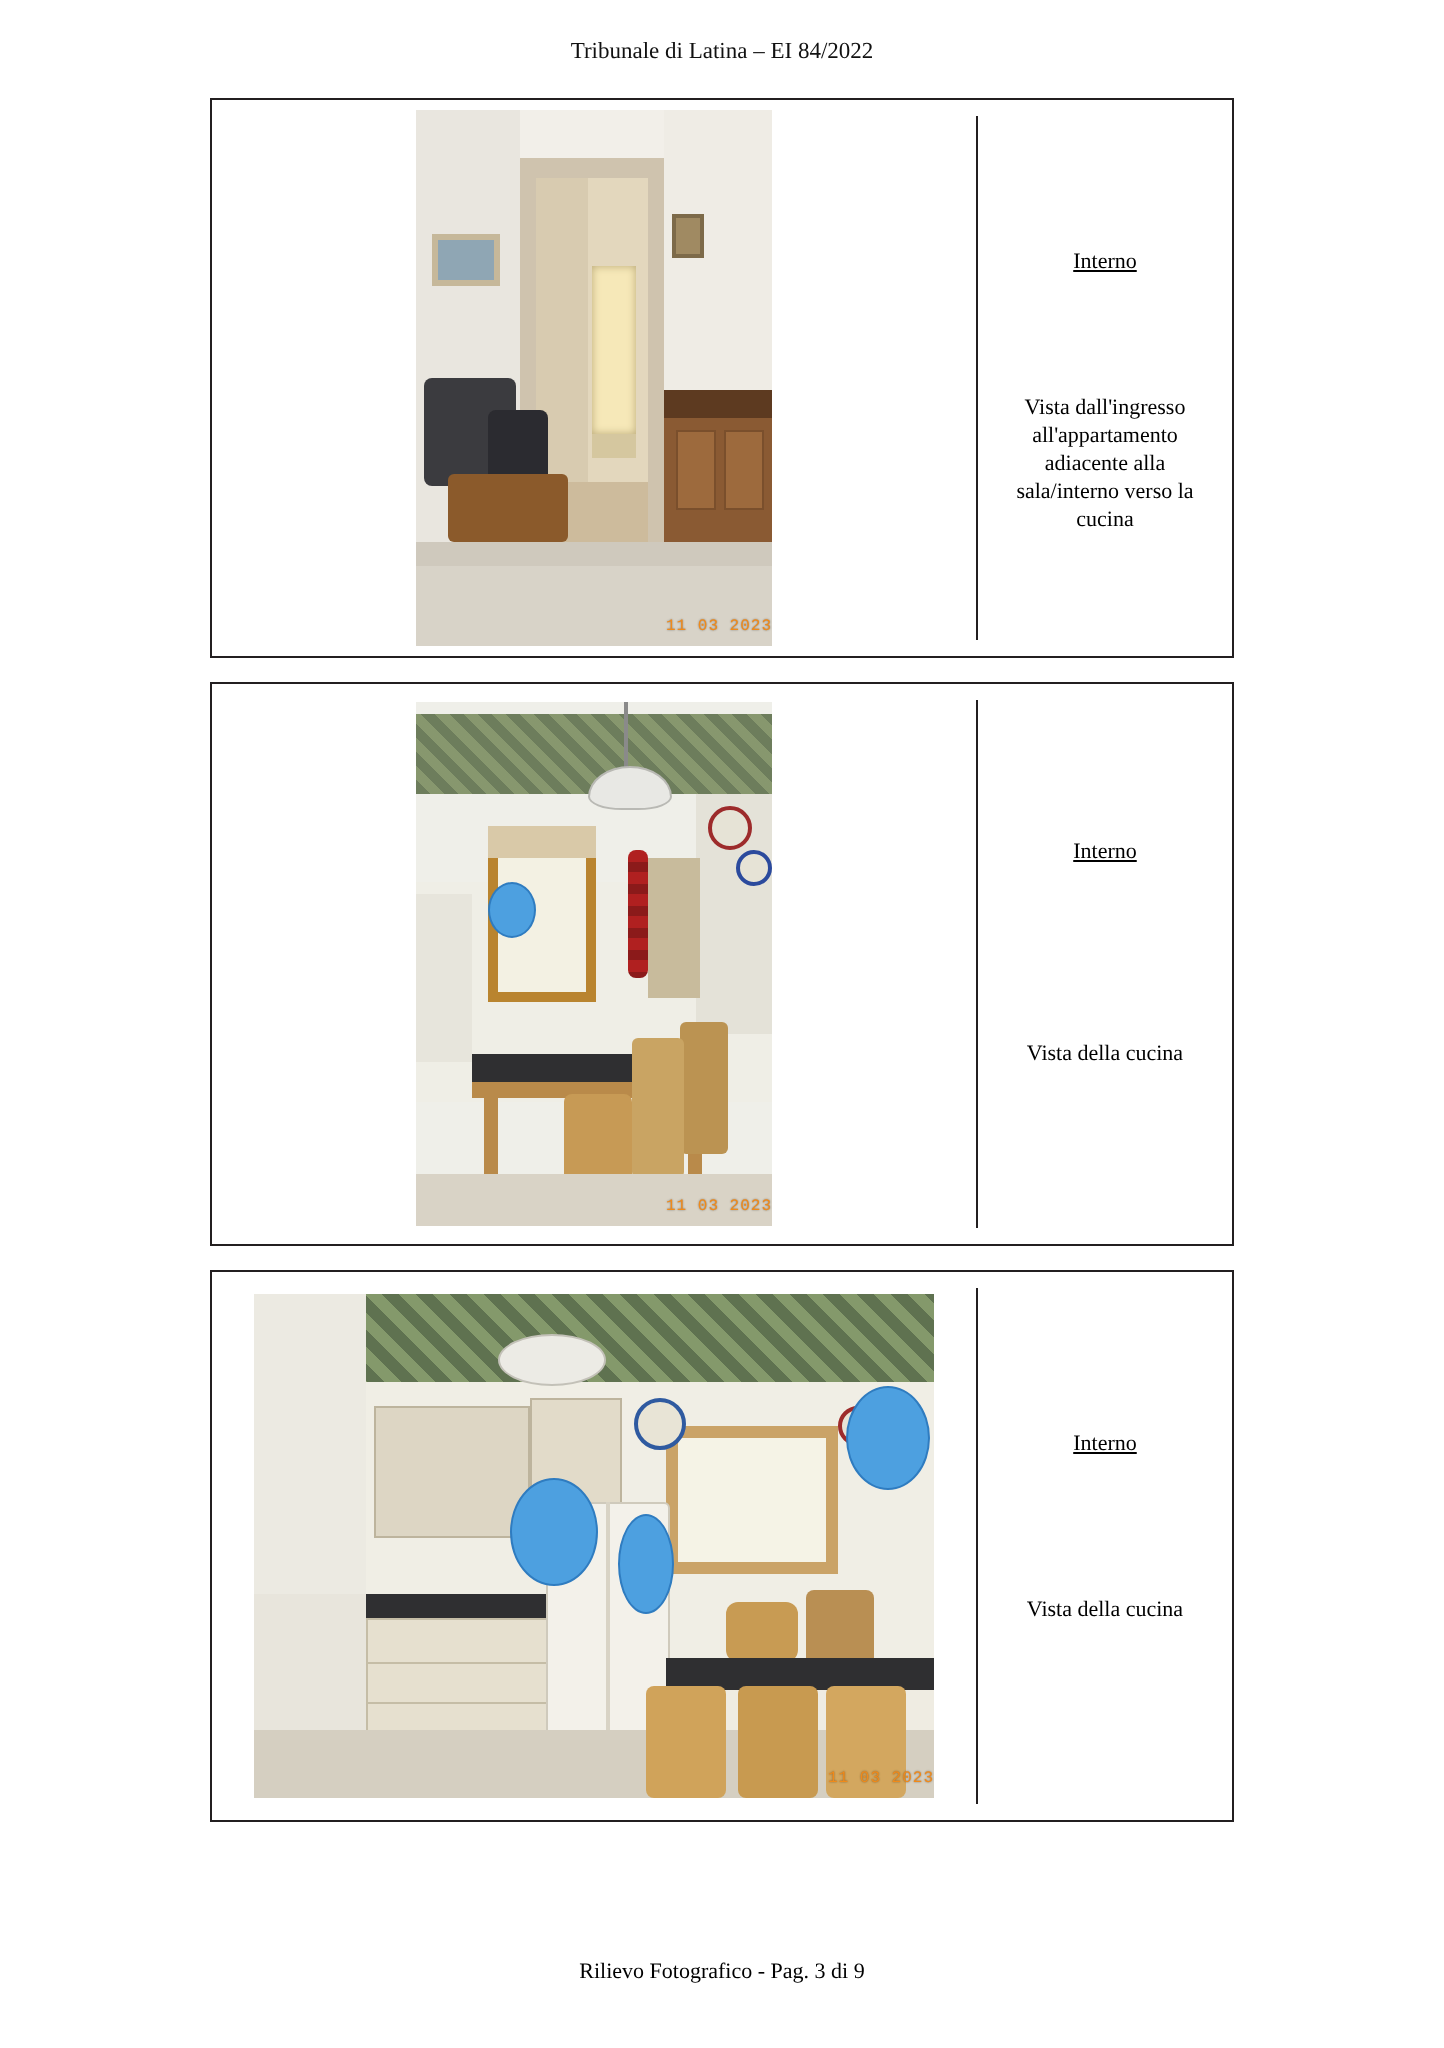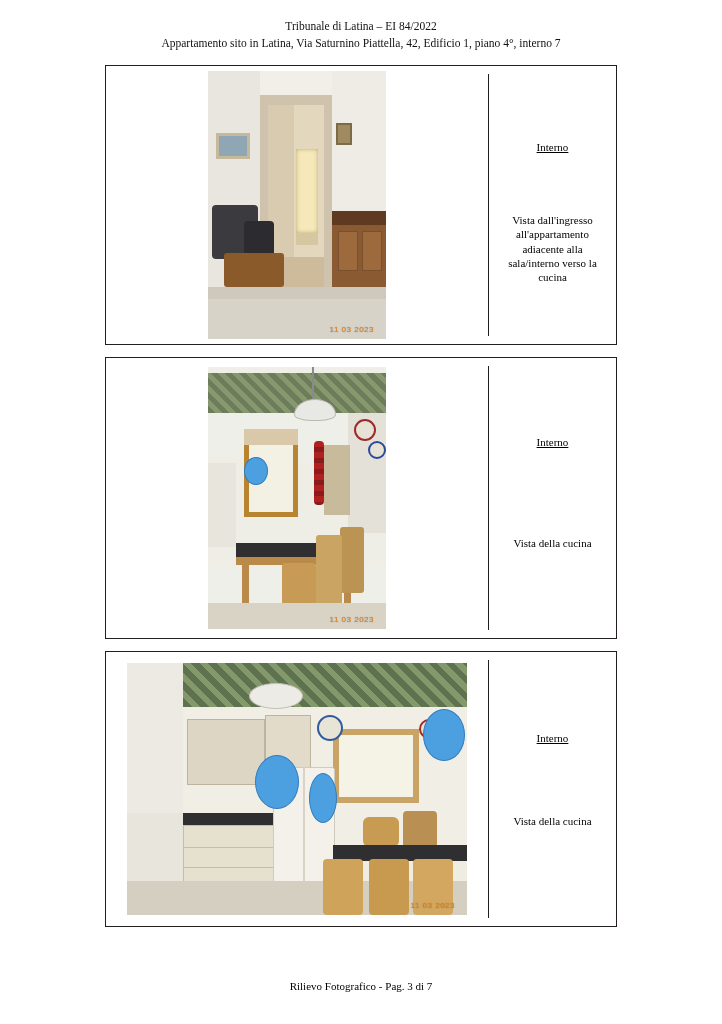--- a/index.html
+++ b/index.html
@@ -107,23 +107,23 @@
   }
 
   
   .photo {
     position: relative;
     overflow: hidden;
     background: #cfcabc;
   }
   .photo .stamp {
     position: absolute;
-    right: 12px;
+    right: 0;
     bottom: 5px;
-    font-family: Liberation Sans, sans-serif;
+    font-family: Liberation Mono, monospace;
     font-size: 8px;
     letter-spacing: 0.5px;
     color: #f08a1a;
     text-shadow: 0 0 1px rgba(0,0,0,.45);
     white-space: nowrap;
   }
   .blob {
     position: absolute;
     background: #4da0e0;
     border-radius: 50%;
@@ -210,21 +210,20 @@
   .p3-plate2   { position:absolute; left:292px;top:56px;width:16px; height:16px; background:#e8e4d6; border:2px solid #9d2b2b; border-radius:50%;}
   .p3-figs     { position:absolute; left:276px;top:148px;width:34px; height:38px; background:#b98f53; border-radius:4px;}
 </style>
 </head>
 <body>
 
 <div class="page">
 
   <div class="doc-header">
     <div>Tribunale di Latina – EI 84/2022</div>
-    <div>Appartamento sito in Latina, Via Saturnino Piattella, 42, Edificio 1, piano 4°, interno 7</div>
   </div>
 
   <div class="blocks">
 
     <div class="block b1">
       <div class="block-photo-cell">
         <div class="photo photo1">
           <div class="p1-wall-top"></div>
           <div class="p1-wall-l"></div>
           <div class="p1-right-w"></div>
@@ -328,15 +327,15 @@
       </div>
       <div class="divider"></div>
       <div class="block-text-cell">
         <div class="cell-title">Interno</div>
         <div class="cell-caption">Vista della cucina</div>
       </div>
     </div>
 
   </div>
 
-  <div class="doc-footer">Rilievo Fotografico - Pag. 3 di 7</div>
+  <div class="doc-footer">Rilievo Fotografico - Pag. 3 di 9</div>
 
 </div>
 
 </body></html>

